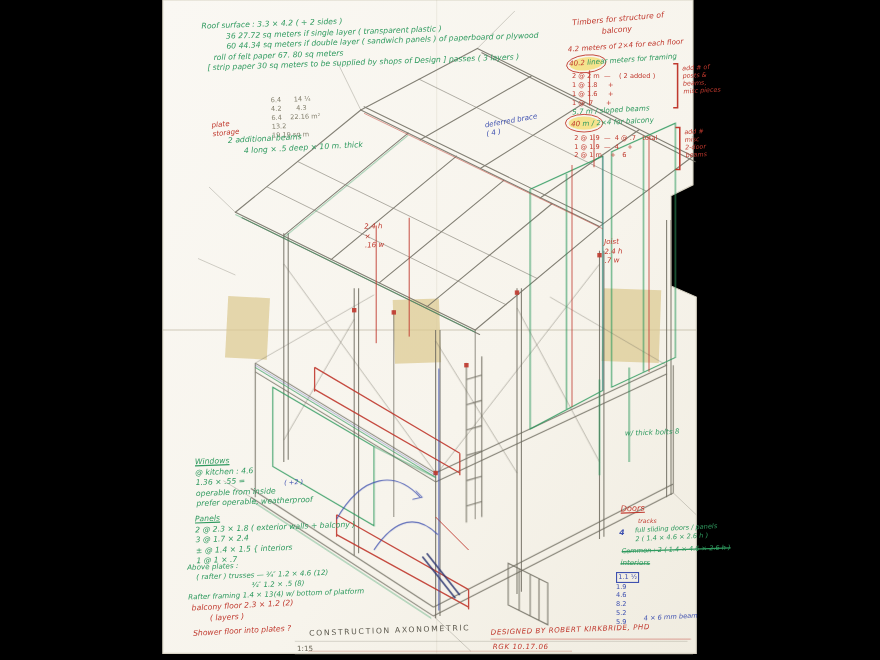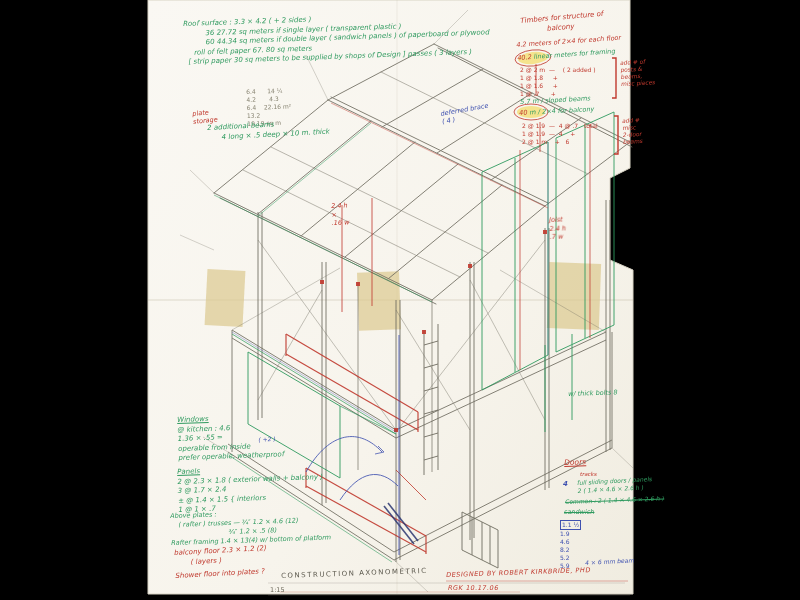--- a/index.html
+++ b/index.html
@@ -326,21 +326,21 @@
 <div class="ann red rot-2 u" style="left:564px;top:458px;font-size:7.5px;">
   <span class="ttl">Doors</span>
 </div>
 <div class="ann red" style="left:580px;top:470px;font-size:5.5px;">tracks</div>
 <div class="ann blue" style="left:563px;top:480px;font-size:7px;font-weight:bold;">4</div>
 <div class="ann green rot-3" style="left:577px;top:479px;font-size:6px;line-height:7.5px;">
       <div>full sliding doors / panels</div>
       <div>2  ( 1.4 × 4.6 × 2.6 h )</div>
     </div>
 <div class="ann green rot-2 strike" style="left:565px;top:497px;font-size:6px;">Common :   2 ( 1.4 × 4.6 × 2.6 h )</div>
-<div class="ann green strike" style="left:564px;top:508px;font-size:6.5px;">sandwich</div>
+<div class="ann green strike" style="left:564px;top:508px;font-size:6.5px;">interiors</div>
 <div class="ann blue pre" id="doors-numbers" style="left:560px;top:520px;font-size:6px;line-height:8px;"><div>1.1 ½</div><div>1.9</div><div>4.6</div><div>8.2</div><div>5.2</div><div>5.9</div></div>
 <div class="ann blue rot-3" style="left:585px;top:558px;font-size:6px;">4 × 6 mm    beam</div>
 
 <div class="ann pencil rot-2" style="left:281px;top:572px;font-size:7px;letter-spacing:1.5px;font-style:normal;color:#5c594e;">CONSTRUCTION AXONOMETRIC</div>
 <div class="ann pencil" style="left:320px;top:617px;font-size:7px;letter-spacing:2px;font-style:normal;color:#5c594e;">HALLEBORG HOT UNIT</div>
 <div class="ann pencil" style="left:270px;top:586px;font-size:6.5px;font-style:normal;color:#6b6759;">1:15</div>
 <div class="ann red rot-2" style="left:446px;top:571px;font-size:6.5px;letter-spacing:.5px;">DESIGNED BY   ROBERT KIRKBRIDE, PHD</div>
 <div class="ann red" style="left:448px;top:584px;font-size:6.5px;letter-spacing:.5px;">RGK        10.17.06</div>
 
 </div>

